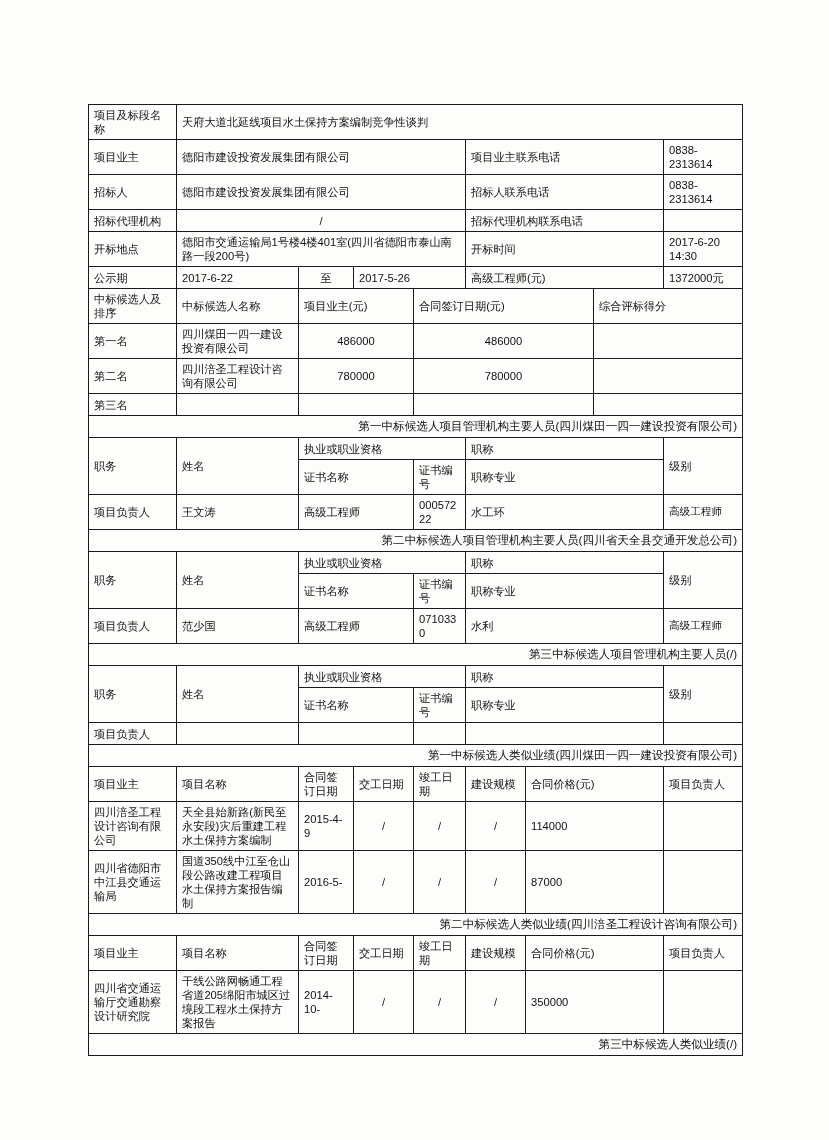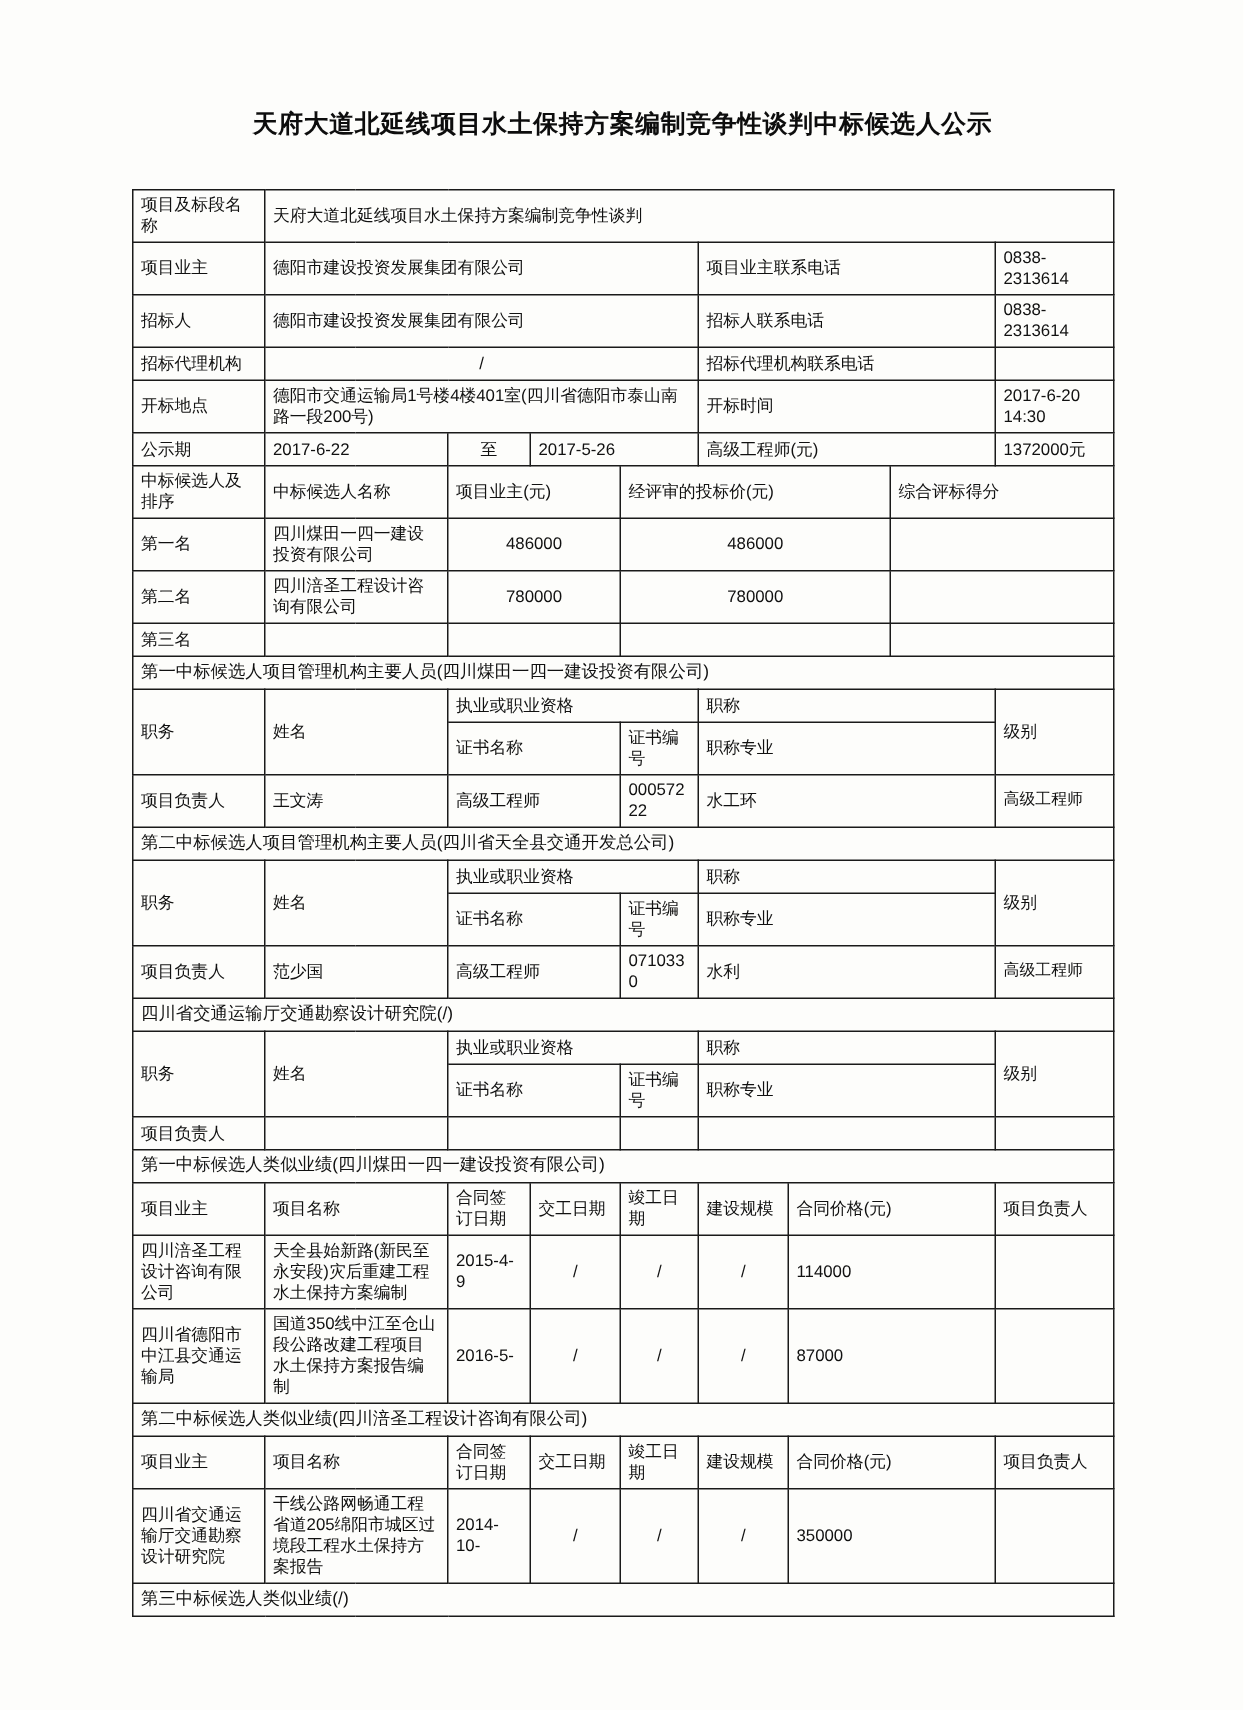--- a/index.html
+++ b/index.html
@@ -50,32 +50,31 @@
     padding: 3px 5px;
     vertical-align: middle;
     word-wrap: break-word;
     overflow-wrap: break-word;
     height: 15px;
   }
   .c { text-align: center; }
   .l { text-align: left; }
   .tall { height: 30px; }
   .section-head {
-    text-align: left;
+    text-align: right;
     font-size: 11.6px;
   }
   .small { font-size: 10.6px; }
 </style>
 </head>
 <body>
 
 <div class="page">
   <div class="sheet">
 
-    <div class="doc-title">天府大道北延线项目水土保持方案编制竞争性谈判中标候选人公示</div>
 
     <table class="main">
       <colgroup>
         <col style="width:88px">
         <col style="width:60px">
         <col style="width:62px">
         <col style="width:55px">
         <col style="width:60px">
         <col style="width:52px">
         <col style="width:60px">
@@ -124,21 +123,21 @@
         <td class="c">至</td>
         <td class="l" colspan="2">2017-5-26</td>
         <td class="l" colspan="3">高级工程师(元)</td>
         <td class="l">1372000元</td>
       </tr>
 
       <tr>
         <td class="l tall">中标候选人及排序</td>
         <td class="l tall" colspan="2">中标候选人名称</td>
         <td class="l tall" colspan="2">项目业主(元)</td>
-        <td class="l tall" colspan="3">经评审的投标价(元)</td>
+        <td class="l tall" colspan="3">合同签订日期(元)</td>
         <td class="l tall" colspan="2">综合评标得分</td>
       </tr>
 
       <tr>
         <td class="l tall">第一名</td>
         <td class="l tall" colspan="2">四川煤田一四一建设投资有限公司</td>
         <td class="c tall" colspan="2">486000</td>
         <td class="c tall" colspan="3">486000</td>
         <td class="c tall" colspan="2"></td>
       </tr>
@@ -201,21 +200,21 @@
       <tr>
         <td class="l tall">项目负责人</td>
         <td class="l tall" colspan="2">范少国</td>
         <td class="l tall" colspan="2">高级工程师</td>
         <td class="l tall">0710330</td>
         <td class="l tall" colspan="3">水利</td>
         <td class="l tall small">高级工程师</td>
       </tr>
 
       <tr>
-        <td class="section-head" colspan="10">四川省交通运输厅交通勘察设计研究院(/)</td>
+        <td class="section-head" colspan="10">第三中标候选人项目管理机构主要人员(/)</td>
       </tr>
       <tr>
         <td class="l" rowspan="2">职务</td>
         <td class="l" colspan="2" rowspan="2">姓名</td>
         <td class="l" colspan="3">执业或职业资格</td>
         <td class="l" colspan="3">职称</td>
         <td class="l" rowspan="2">级别</td>
       </tr>
       <tr>
         <td class="l" colspan="2">证书名称</td>

